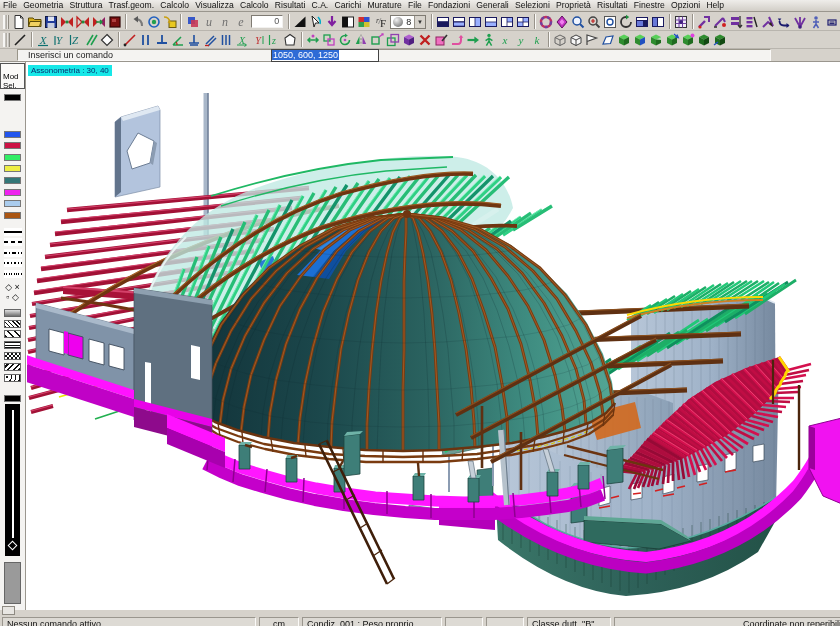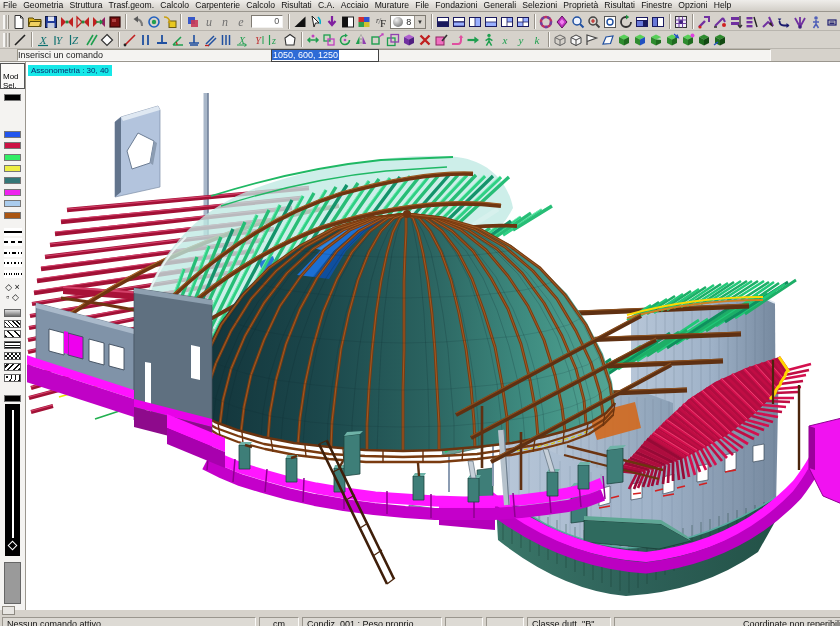--- a/index.html
+++ b/index.html
@@ -27,21 +27,21 @@
 .tb-combo .sph{width:10px;height:10px;border-radius:50%;margin:0 1px 0 2px;
   background:radial-gradient(circle at 35% 30%,#f2f2f2,#9a9a9a 60%,#5f5f5f);}
 .tb-combo .val{flex:1;font-size:9px;color:#222;text-align:left;padding-left:2px;}
 .tb-combo .dd{width:11px;height:12px;background:#d6d2cb;border-left:1px solid #979289;
   display:flex;align-items:center;justify-content:center;font-size:6px;color:#333;}
 
 #cmdbar{position:absolute;left:0;top:49px;width:840px;height:13px;background:#d6d2cb;
   border-bottom:1px solid #9a968e;}
 #cmd-field{position:absolute;left:17px;top:0px;width:754px;height:12px;background:#f4f3f1;
   border:1px solid #999589;border-bottom-color:#fbfaf8;border-right-color:#fbfaf8;
-  font-size:9px;color:#222;line-height:11px;}
+  font-size:9px;color:#222;line-height:11px;padding-left:10px;}
 #cmd-input{position:absolute;left:271px;top:0px;width:108px;height:13px;background:#fff;
   border:1px solid #444;font-size:9px;line-height:11px;}
 #cmd-input .sel{background:#2e6bd6;color:#fff;padding:0 1px;}
 
 #workspace{position:absolute;left:0;top:62px;width:840px;height:548px;background:#fff;}
 #sidepanel{position:absolute;left:0;top:0;width:26px;height:548px;background:#f4f3f1;
   border-right:1px solid #9a968e;}
 #modebox{position:absolute;left:0;top:1px;width:25px;height:26px;background:#fbfaf8;
   border:1px solid #555;font-size:8px;line-height:8.4px;padding-left:2px;padding-top:1px;}
 #modebox .mode-active{color:#2222cc;margin-left:42px;}
@@ -72,25 +72,25 @@
 </style>
 </head>
 <body>
 
 <div id="menubar">
     <div class="mi">File</div>
     <div class="mi">Geometria</div>
     <div class="mi">Struttura</div>
     <div class="mi">Trasf.geom.</div>
     <div class="mi">Calcolo</div>
-    <div class="mi">Carpenterie</div>
+    <div class="mi">Visualizza</div>
     <div class="mi">Calcolo</div>
     <div class="mi">Risultati</div>
     <div class="mi">C.A.</div>
-    <div class="mi">Acciaio</div>
+    <div class="mi">Carichi</div>
     <div class="mi">Murature</div>
     <div class="mi">File</div>
     <div class="mi">Fondazioni</div>
     <div class="mi">Generali</div>
     <div class="mi">Selezioni</div>
     <div class="mi">Proprietà</div>
     <div class="mi">Risultati</div>
     <div class="mi">Finestre</div>
     <div class="mi">Opzioni</div>
     <div class="mi">Help</div>

